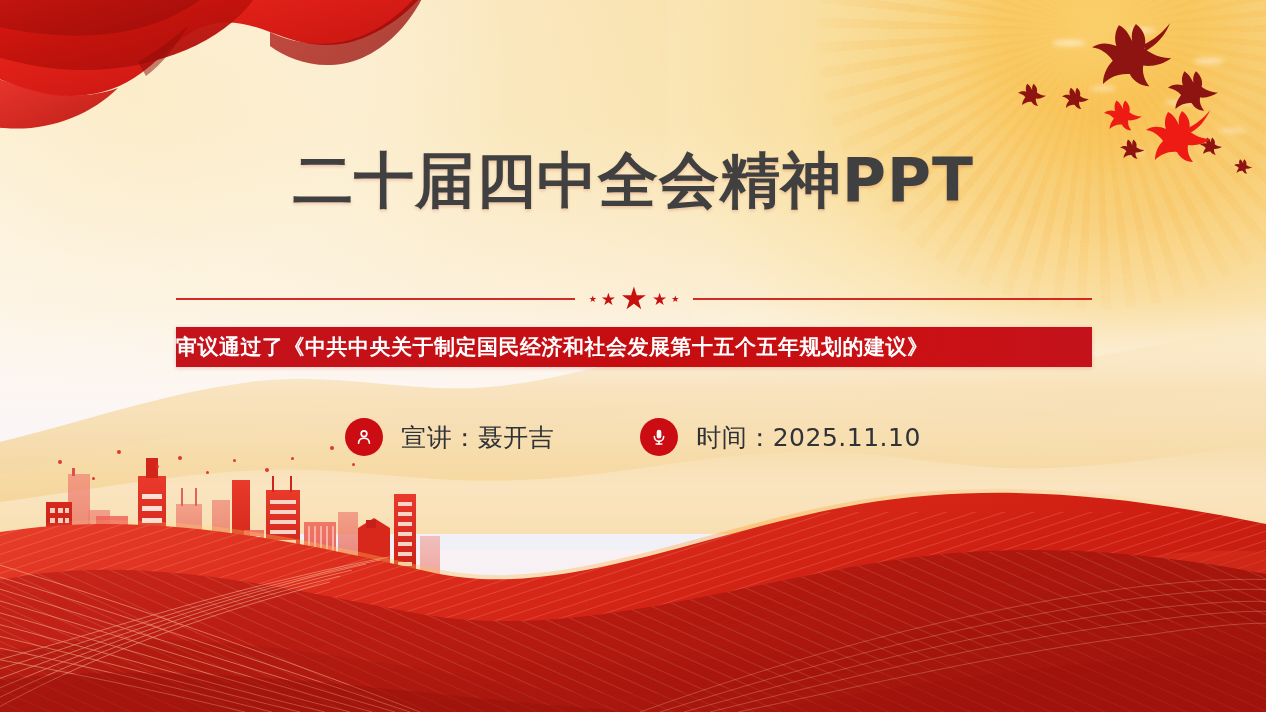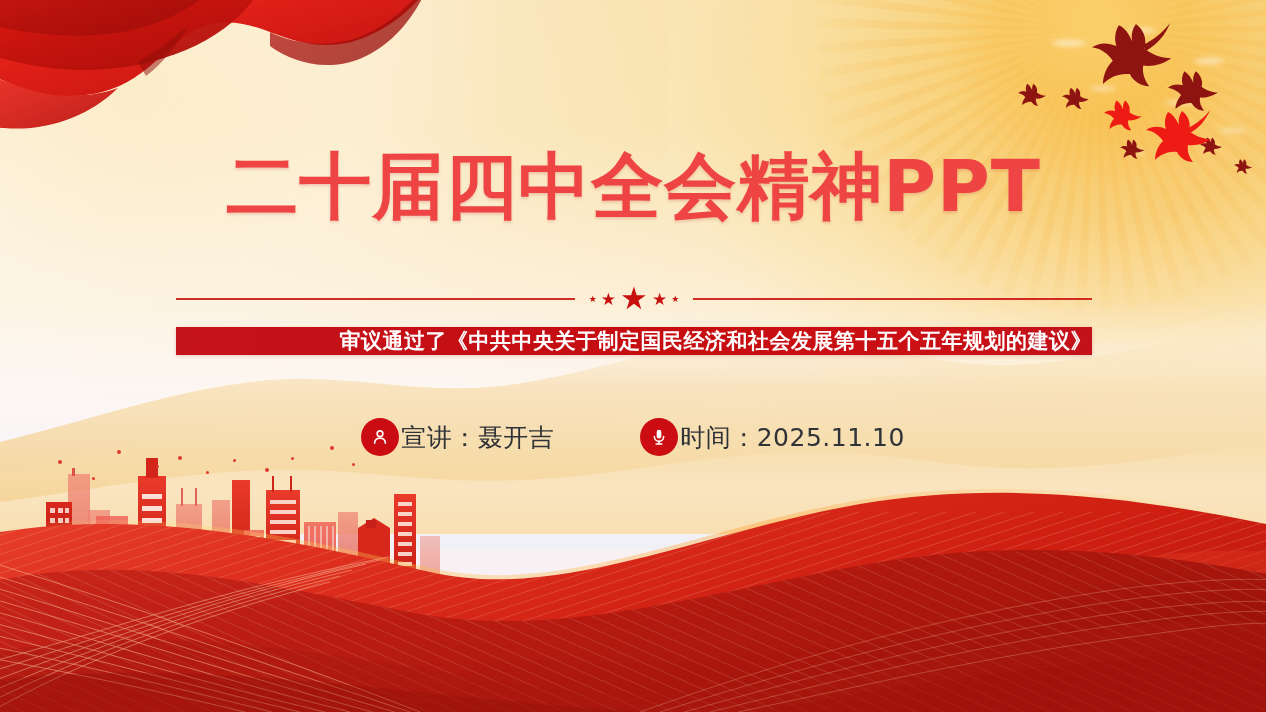--- a/index.html
+++ b/index.html
@@ -118,24 +118,24 @@
   .waves{position:absolute;left:0;right:0;bottom:0;height:300px;}
   .waves svg{display:block;width:100%;height:100%;}
 
   
   .content{position:absolute;inset:0;}
 
   .title{
     position:absolute;left:1px;right:0;top:150px;
     text-align:center;
     font-family:"DejaVu Sans","Liberation Sans",sans-serif;
-    font-size:72px;
+    font-size:60px;
     font-weight:bold;
     letter-spacing:1px;
-    color:#ef4444;
+    color:#404040;
     line-height:1;
     white-space:nowrap;
     text-shadow:0 2px 3px rgba(180,30,20,0.18);
   }
 
   .divider{
     position:absolute;left:176px;right:174px;top:286px;
     height:26px;
     display:flex;align-items:center;justify-content:center;
   }
@@ -146,24 +146,24 @@
     flex:0 0 auto;
     display:flex;align-items:center;justify-content:center;
     gap:4px;padding:0 14px;color:#c8110f;line-height:1;
   }
   .divider .s1{font-size:9px;}
   .divider .s2{font-size:17px;}
   .divider .s3{font-size:31px;margin-top:-1px;}
 
   .banner{
     position:absolute;left:176px;top:327px;
-    width:916px;height:28px;
+    width:916px;height:40px;
     background:linear-gradient(100deg,
        #c5131c 0%, #c40f15 30%, #c60d10 55%, #ca1014 80%, #c3121b 100%);
-    display:flex;align-items:center;justify-content:flex-end;
+    display:flex;align-items:center;justify-content:flex-start;
     box-shadow:0 1px 4px rgba(160,20,20,0.20);
   }
   .banner-text{
     color:#ffffff;
     font-family:"DejaVu Sans","Liberation Sans",sans-serif;
     font-size:21px;
     font-weight:bold;
     letter-spacing:0.5px;
     white-space:nowrap;
   }
@@ -175,21 +175,21 @@
   .meta-group{display:flex;align-items:center;}
   .meta-gap{width:86px;}
   .icon-circle{
     width:38px;height:38px;border-radius:50%;
     background:#cb0c12;
     display:flex;align-items:center;justify-content:center;
     flex:0 0 auto;
   }
   .icon-circle svg{display:block;}
   .meta-text{
-    margin-left:2px;
+    margin-left:18px;
     font-family:"DejaVu Sans","Liberation Sans",sans-serif;
     font-size:25px;
     color:#2f3237;
     letter-spacing:0.5px;
     white-space:nowrap;
   }
   .meta-text.date{}
 </style>
 </head>
 <body>

